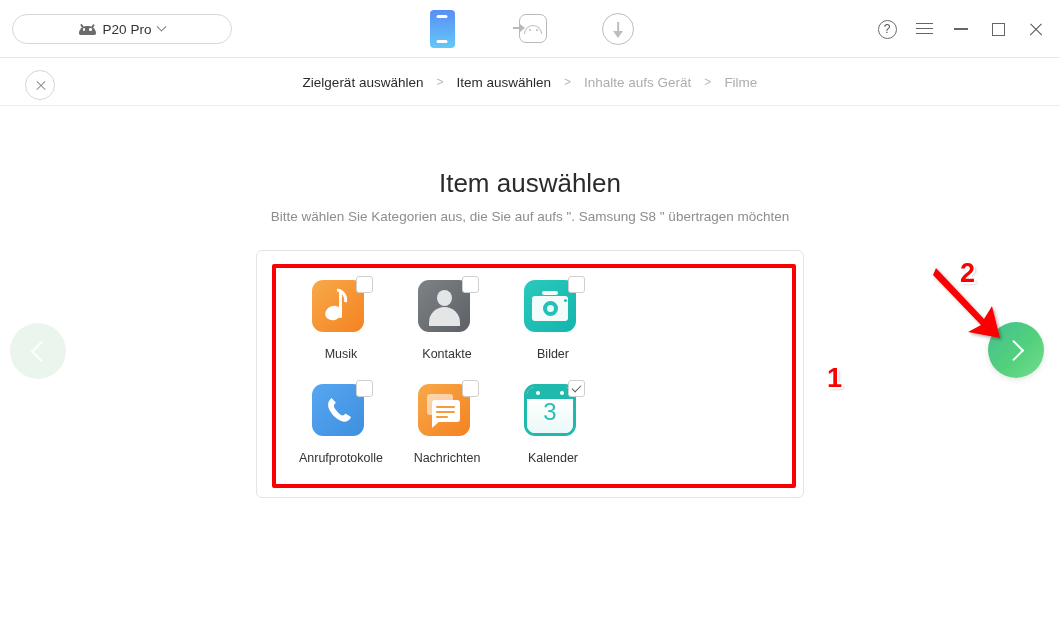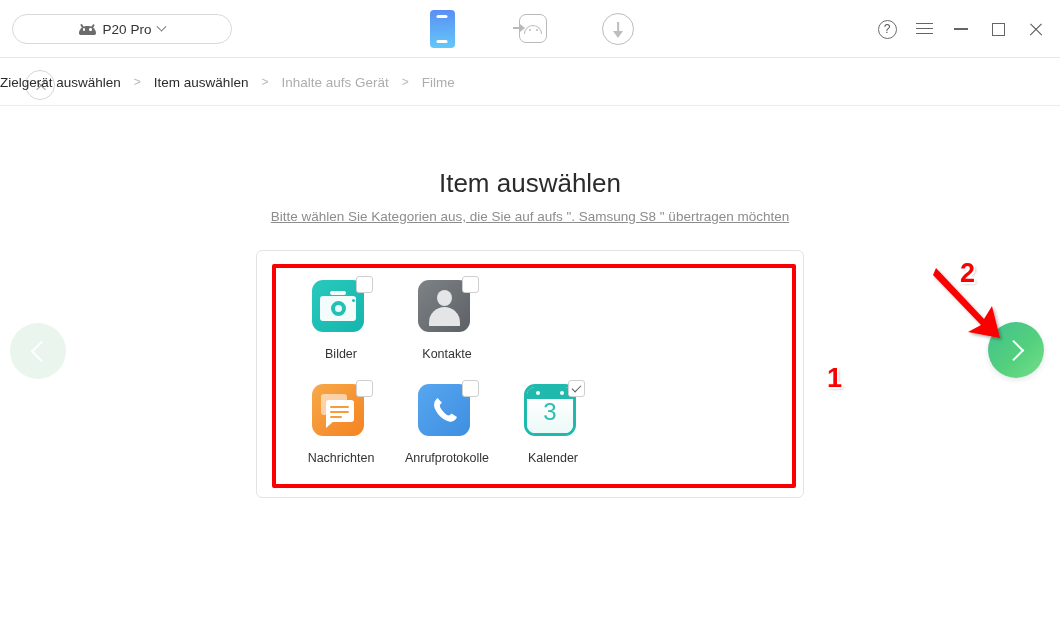--- a/index.html
+++ b/index.html
@@ -130,36 +130,36 @@
     border:1px solid #d5d5d5; display:flex; align-items:center; justify-content:center;
     cursor:pointer; background:#fff;
   }
   .close-round .xm{ width:11px; height:11px; position:relative; }
   .close-round .xm i{ position:absolute; left:0; top:5px; width:12px; height:1.2px; background:#888; }
   .close-round .xm i:nth-child(1){transform:rotate(45deg);}
   .close-round .xm i:nth-child(2){transform:rotate(-45deg);}
 
   .crumbs{
     position:absolute; top:58px; left:0; width:1060px; height:48px;
-    display:flex; align-items:center; gap:13px;
+    display:flex; align-items:center; justify-content:center; gap:13px;
     font-size:13.5px;
   }
   .crumb{ cursor:pointer; white-space:nowrap; }
   .crumb.active{ color:#2b2b2b; }
   .crumb.inactive{ color:#adadad; }
   .sep{ color:#b8b8b8; font-size:12px; }
 
   
   .page-title{
     position:absolute; top:168px; left:0; width:1060px; text-align:center;
     font-size:26px; color:#2b2b2b;
   }
   .page-sub{
     position:absolute; top:209px; left:0; width:1060px; text-align:center;
-    font-size:13.5px; color:#8d8d8d;text-decoration:underline;
+    font-size:13.5px; color:#8d8d8d;
   }
 
   .panel{
     position:absolute; left:256px; top:250px; width:548px; height:248px;
     border:1px solid #e3e3e3; border-radius:6px; background:#fff;
   }
   .redbox{
     position:absolute; left:272px; top:264px; width:524px; height:224px;
     border:4px solid #fb0000; border-radius:2px; pointer-events:none;
   }
@@ -376,76 +376,87 @@
 </div>
 
 <div class="page-title">Item auswählen</div>
 <div class="page-sub">Bitte wählen Sie Kategorien aus, die Sie auf aufs ". Samsung S8 " übertragen möchten</div>
 
 <div class="panel"></div>
 
 <div class="grid">
   <div class="row r1">
 
-
-
+    <div class="cell">
+      <div class="tile-wrap">
+        <div class="tile t-musik">
+          <span class="note-head"></span>
+            <span class="note-stem"></span>
+            <span class="note-flag"></span>
+        </div>
+        <div class="cbox"></div>
+      </div>
+      <span class="lbl">Musik</span>
+    </div>
+
+
+
+    <div class="cell">
+      <div class="tile-wrap">
+        <div class="tile t-kontakte">
+          <span class="pp-head"></span>
+            <span class="pp-body"></span>
+        </div>
+        <div class="cbox"></div>
+      </div>
+      <span class="lbl">Kontakte</span>
+    </div>
 
     <div class="cell">
       <div class="tile-wrap">
         <div class="tile t-bilder">
           <span class="cam-top"></span>
             <span class="cam-body"></span>
           <span class="cam-lens"></span>
             <span class="cam-dot"></span>
         </div>
         <div class="cbox"></div>
       </div>
       <span class="lbl">Bilder</span>
     </div>
 
-    <div class="cell">
-      <div class="tile-wrap">
-        <div class="tile t-kontakte">
-          <span class="pp-head"></span>
-            <span class="pp-body"></span>
+  </div>
+
+  <div class="row r2">
+
+    <div class="cell">
+      <div class="tile-wrap">
+        <div class="tile t-anruf">
+          <svg class="phone-h" viewBox="0 0 30 30">
+            <path d="M7.5 3 C4 6 3 10 5.5 15 C8 20 13 25 19 26.5 C23 27.5 26 25 27 22 L21.5 18.5 C20 20.5 18.5 21 17 20 C14.5 18.2 11.5 15 10.3 12.5 C9.4 10.7 10 9.2 12 7.8 Z" fill="#ffffff"></path>
+          </svg>
         </div>
         <div class="cbox"></div>
       </div>
-      <span class="lbl">Kontakte</span>
-    </div>
-
-  </div>
-
-  <div class="row r2">
+      <span class="lbl">Anrufprotokolle</span>
+    </div>
 
     <div class="cell">
       <div class="tile-wrap">
         <div class="tile t-nachr">
           <span class="msg-back"></span>
           <span class="msg-front"></span>
           <span class="msg-tail"></span>
           <span class="msg-line" style="top:22px;width:19px"></span>
           <span class="msg-line" style="top:27px;width:19px"></span>
           <span class="msg-line" style="top:32px;width:12px"></span>
         </div>
         <div class="cbox"></div>
       </div>
       <span class="lbl">Nachrichten</span>
-    </div>
-
-    <div class="cell">
-      <div class="tile-wrap">
-        <div class="tile t-anruf">
-          <svg class="phone-h" viewBox="0 0 30 30">
-            <path d="M7.5 3 C4 6 3 10 5.5 15 C8 20 13 25 19 26.5 C23 27.5 26 25 27 22 L21.5 18.5 C20 20.5 18.5 21 17 20 C14.5 18.2 11.5 15 10.3 12.5 C9.4 10.7 10 9.2 12 7.8 Z" fill="#ffffff"></path>
-          </svg>
-        </div>
-        <div class="cbox"></div>
-      </div>
-      <span class="lbl">Anrufprotokolle</span>
     </div>
 
     <div class="cell">
       <div class="tile-wrap">
         <div class="tile t-kal">
           <span class="kal-body"></span>
           <span class="kal-top"></span>
           <span class="kal-hole" style="left:9px"></span>
           <span class="kal-hole" style="right:9px"></span>
           <span class="kal-num">3</span>

